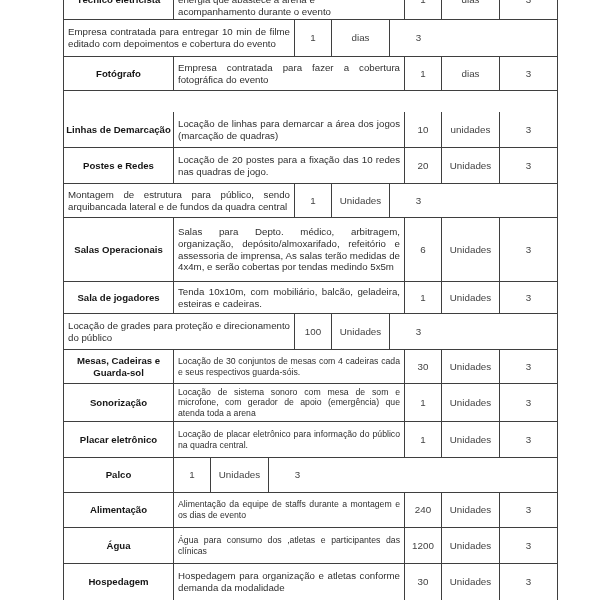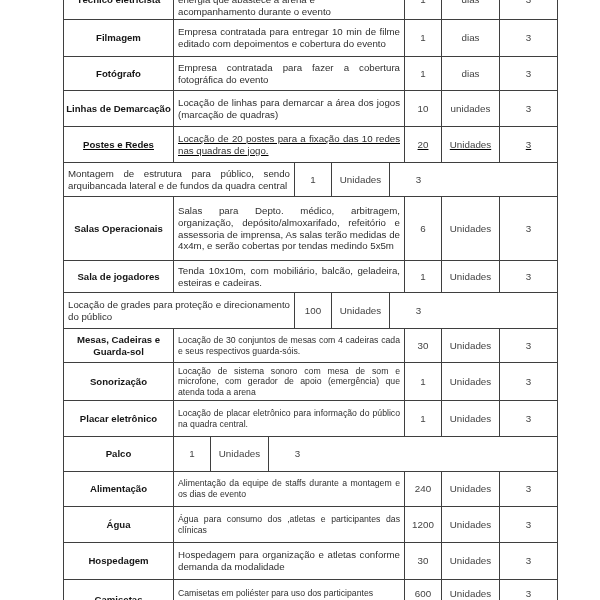--- a/index.html
+++ b/index.html
@@ -98,23 +98,20 @@
           <div class="txt">1</div>
         </div>
         <div class="cell c-unit">
           <div class="txt">dias</div>
         </div>
         <div class="cell c-num">
           <div class="txt">3</div>
         </div>
       </div>
       <div class="row" style="height: 37px;">
-        <div class="cell c-item">
-          <div class="txt">Filmagem</div>
-        </div>
         <div class="cell c-desc">
           <div class="txt">Empresa contratada para entregar 10 min de filme editado com depoimentos e cobertura do evento</div>
         </div>
         <div class="cell c-qty">
           <div class="txt">1</div>
         </div>
         <div class="cell c-unit">
           <div class="txt">dias</div>
         </div>
         <div class="cell c-num">
@@ -131,38 +128,38 @@
         <div class="cell c-qty">
           <div class="txt">1</div>
         </div>
         <div class="cell c-unit">
           <div class="txt">dias</div>
         </div>
         <div class="cell c-num">
           <div class="txt">3</div>
         </div>
       </div>
+      <div class="row" style="height: 36px; margin-top: 21px;">
+        <div class="cell c-item">
+          <div class="txt">Linhas de Demarcação</div>
+        </div>
+        <div class="cell c-desc">
+          <div class="txt">Locação de linhas para demarcar a área dos jogos (marcação de quadras)</div>
+        </div>
+        <div class="cell c-qty">
+          <div class="txt">10</div>
+        </div>
+        <div class="cell c-unit">
+          <div class="txt">unidades</div>
+        </div>
+        <div class="cell c-num">
+          <div class="txt">3</div>
+        </div>
+      </div>
       <div class="row" style="height: 36px;">
-        <div class="cell c-item">
-          <div class="txt">Linhas de Demarcação</div>
-        </div>
-        <div class="cell c-desc">
-          <div class="txt">Locação de linhas para demarcar a área dos jogos (marcação de quadras)</div>
-        </div>
-        <div class="cell c-qty">
-          <div class="txt">10</div>
-        </div>
-        <div class="cell c-unit">
-          <div class="txt">unidades</div>
-        </div>
-        <div class="cell c-num">
-          <div class="txt">3</div>
-        </div>
-      </div>
-      <div class="row" style="height: 36px; text-decoration: underline;">
         <div class="cell c-item">
           <div class="txt">Postes e Redes</div>
         </div>
         <div class="cell c-desc">
           <div class="txt">Locação de 20 postes para a fixação das 10 redes nas quadras de jogo.</div>
         </div>
         <div class="cell c-qty">
           <div class="txt">20</div>
         </div>
         <div class="cell c-unit">

